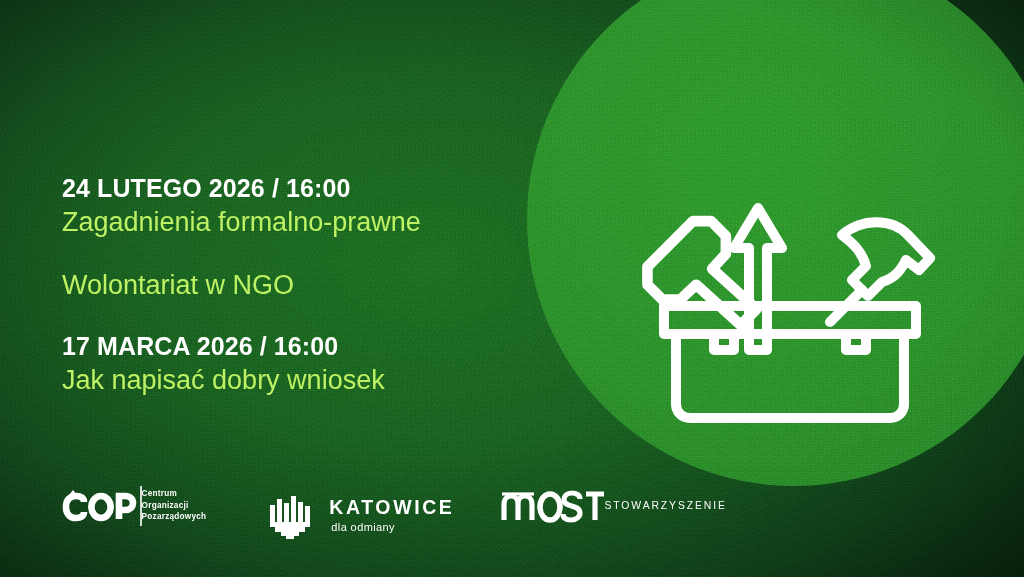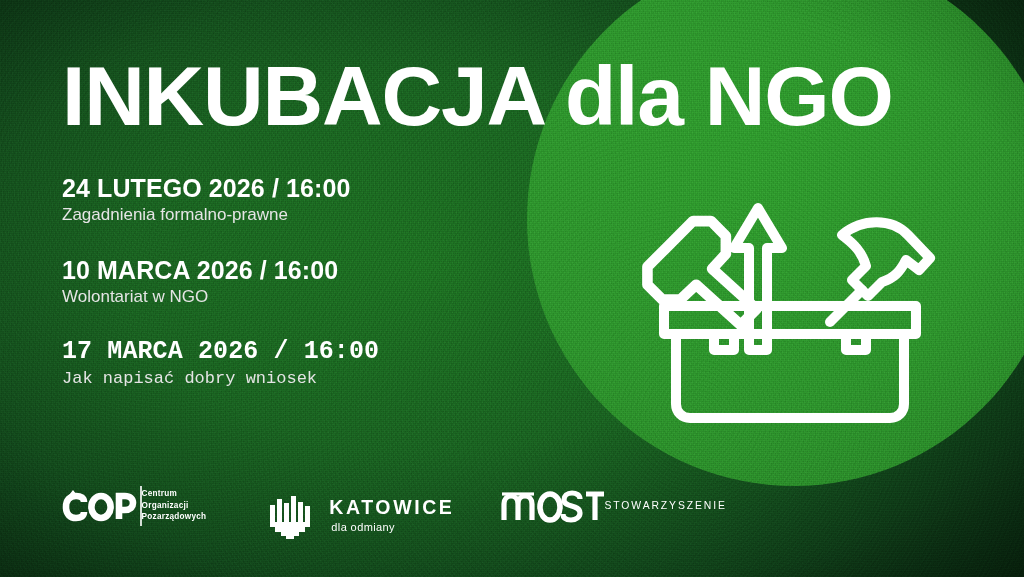--- a/index.html
+++ b/index.html
@@ -55,28 +55,28 @@
   
   .content { position:absolute; inset:0; }
   .title {
     position:absolute; left:62px; top:52px;
     font-size:84px; font-weight:700; color:#ffffff;
     letter-spacing:-1.2px; line-height:1.05;
     white-space:nowrap;
   }
   .events { position:absolute; left:62px; top:172px; }
   .event { margin-bottom:27px; }
-  .event:last-child { margin-bottom:16px;font-family:Liberation Mono, monospace; }
+  .event:last-child { margin-bottom:16px; }
   .event-date {
     font-size:25px; font-weight:700; color:#ffffff;
     letter-spacing:.1px; line-height:1.28;
     white-space:nowrap;
   }
   .event-topic {
-    font-size:17px; font-weight:400; color:#e5e5e5;
+    font-size:27px; font-weight:400; color:#bef264;
     letter-spacing:0; line-height:1.34;
     white-space:nowrap;
   }
   
   .toolbox { position:absolute; left:630px; top:190px; width:320px; height:240px; }
   
   .logos {
     position:absolute; left:60px; top:472px;
     display:flex; align-items:center; gap:0;
   }
@@ -113,31 +113,29 @@
 <div id="poster">
 
   <div class="bg-base"></div>
   <div class="circle"></div>
   <div class="bg-noise"></div>
   <div class="bg-noise2"></div>
   <div class="bg-vignette"></div>
 
   <div class="content">
 
-    <div class="title">INKUBACJA dla NGO</div>
 
     <div class="events">
 
       <div class="event">
         <div class="event-date">24 LUTEGO 2026 / 16:00</div>
         <div class="event-topic">Zagadnienia formalno-prawne</div>
       </div>
 
       <div class="event">
-        <div class="event-date">10 MARCA 2026 / 16:00</div>
         <div class="event-topic">Wolontariat w NGO</div>
       </div>
 
       <div class="event">
         <div class="event-date">17 MARCA 2026 / 16:00</div>
         <div class="event-topic">Jak napisać dobry wniosek</div>
       </div>
 
     </div>
 

